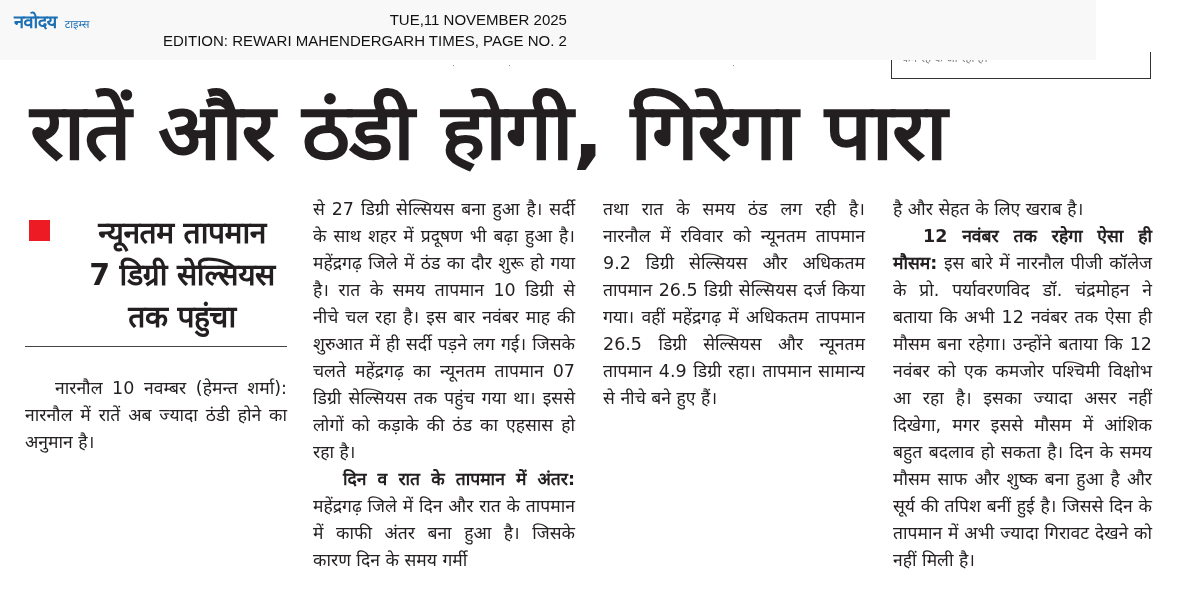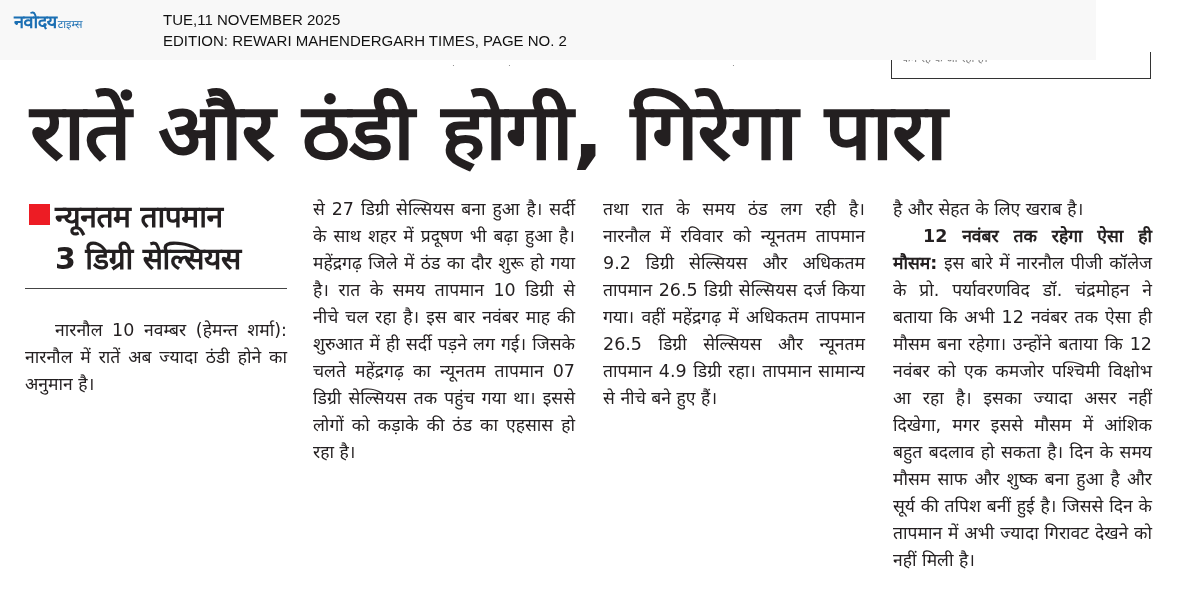--- a/index.html
+++ b/index.html
@@ -13,25 +13,25 @@
     .logo {
       position: absolute; left: 14px; top: 9px; height: 24px;
       display: flex; align-items: flex-end; white-space: nowrap;
     }
     .logo-main {
       font-family: "DejaVu Sans", sans-serif; font-weight: bold;
       font-size: 18px; color: #1b6fb3; line-height: 22px; letter-spacing: -0.5px;
     }
     .logo-sub {
       font-family: "DejaVu Sans", sans-serif;
-      font-size: 11px; color: #1b6fb3; line-height: 16px; margin-left: 1px;
+      font-size: 11px; color: #1b6fb3; line-height: 16px; margin-left: 8px;
     }
     .meta {
       position: absolute; left: 163px; top: 9px;
-      font-family: "Liberation Sans", sans-serif; font-size: 15px; line-height: 21px; color: #111;
+      font-family: "Liberation Sans", sans-serif; font-size: 15px; line-height: 21px; color: #111; text-align: right;
     }
 
     .boxfrag {
       position: absolute; left: 891px; top: 52px; width: 260px; height: 27px;
       border: 1.5px solid #333; border-top: none; background: #fff; z-index: 2;
     }
     .boxfrag-text {
       position: absolute; left: 10px; top: 0px; font-size: 11px; color: #777; line-height: 14px;
       overflow: hidden; height: 12px; white-space: nowrap;
     }
@@ -55,22 +55,22 @@
     .col p { text-indent: 0; }
     .col p.ind { text-indent: 30px; }
     .col .bold { font-weight: bold; }
     .col1 { left: 25px; }
     .col2 { left: 313px; width: 262px; }
     .col3 { left: 603px; width: 262px; }
     .col4 { left: 893px; width: 259px; }
 
     .subhead {
       position: relative; font-family: "DejaVu Sans", sans-serif; font-weight: bold;
-      font-size: 30px; line-height: 42px; color: #231f20; padding-left: 30px; margin-top: 0;
-      text-align: left; letter-spacing: -0.5px;
+      font-size: 30px; line-height: 42px; color: #231f20; padding-left: 30px; margin-top: 16px;
+      text-align: center; letter-spacing: -0.5px;
     }
     .red-square {
       position: absolute; left: 4px; top: 8px; width: 21px; height: 21px; background: #ed1c24;
     }
     .rule { height: 0; border-top: 1.5px solid #444; margin: 8px 0 10px 0; width: 262px; }
     .col1 .body { width: 262px; margin-top: 28px; }
   </style>
 </head>
 <body>
 
@@ -92,30 +92,32 @@
 <div class="boxfrag">
   <span class="boxfrag-text">कम रह के आ रहा है।</span>
 </div>
 
 <h1 class="headline">रातें और ठंडी होगी, गिरेगा पारा</h1>
 
 <div class="col col1">
   <div class="subhead">
     <span class="red-square"></span>
     <div>न्यूनतम तापमान</div>
-    <div>3 डिग्री सेल्सियस</div>
+    <div>7 डिग्री सेल्सियस</div>
+    <div>तक पहुंचा</div>
   </div>
   <div class="rule"></div>
   <div class="body">
     <p class="ind">नारनौल 10 नवम्बर (हेमन्त शर्मा): नारनौल में रातें अब ज्यादा ठंडी होने का अनुमान है।</p>
   </div>
 </div>
 
 <div class="col col2">
   <p>से 27 डिग्री सेल्सियस बना हुआ है। सर्दी के साथ शहर में प्रदूषण भी बढ़ा हुआ है। महेंद्रगढ़ जिले में ठंड का दौर शुरू हो गया है। रात के समय तापमान 10 डिग्री से नीचे चल रहा है। इस बार नवंबर माह की शुरुआत में ही सर्दी पड़ने लग गई। जिसके चलते महेंद्रगढ़ का न्यूनतम तापमान 07 डिग्री सेल्सियस तक पहुंच गया था। इससे लोगों को कड़ाके की ठंड का एहसास हो रहा है।</p>
+  <p class="ind"><span class="bold">दिन व रात के तापमान में अंतर:</span><span> महेंद्रगढ़ जिले में दिन और रात के तापमान में काफी अंतर बना हुआ है। जिसके कारण दिन के समय गर्मी</span></p>
 </div>
 
 <div class="col col3">
   <p>तथा रात के समय ठंड लग रही है। नारनौल में रविवार को न्यूनतम तापमान 9.2 डिग्री सेल्सियस और अधिकतम तापमान 26.5 डिग्री सेल्सियस दर्ज किया गया। वहीं महेंद्रगढ़ में अधिकतम तापमान 26.5 डिग्री सेल्सियस और न्यूनतम तापमान 4.9 डिग्री रहा। तापमान सामान्य से नीचे बने हुए हैं।</p>
 </div>
 
 <div class="col col4">
   <p>है और सेहत के लिए खराब है।</p>
   <p class="ind"><span class="bold">12 नवंबर तक रहेगा ऐसा ही मौसम:</span><span> इस बारे में नारनौल पीजी कॉलेज के प्रो. पर्यावरणविद डॉ. चंद्रमोहन ने बताया कि अभी 12 नवंबर तक ऐसा ही मौसम बना रहेगा। उन्होंने बताया कि 12 नवंबर को एक कमजोर पश्चिमी विक्षोभ आ रहा है। इसका ज्यादा असर नहीं दिखेगा, मगर इससे मौसम में आंशिक बहुत बदलाव हो सकता है। दिन के समय मौसम साफ और शुष्क बना हुआ है और सूर्य की तपिश बनीं हुई है। जिससे दिन के तापमान में अभी ज्यादा गिरावट देखने को नहीं मिली है।</span></p>
 </div>

